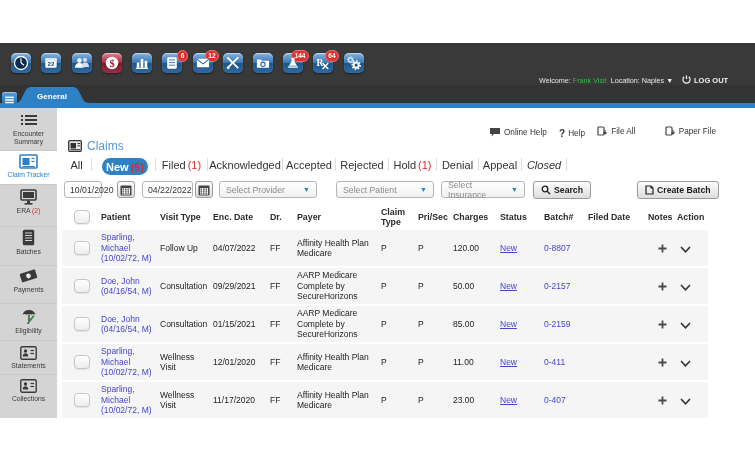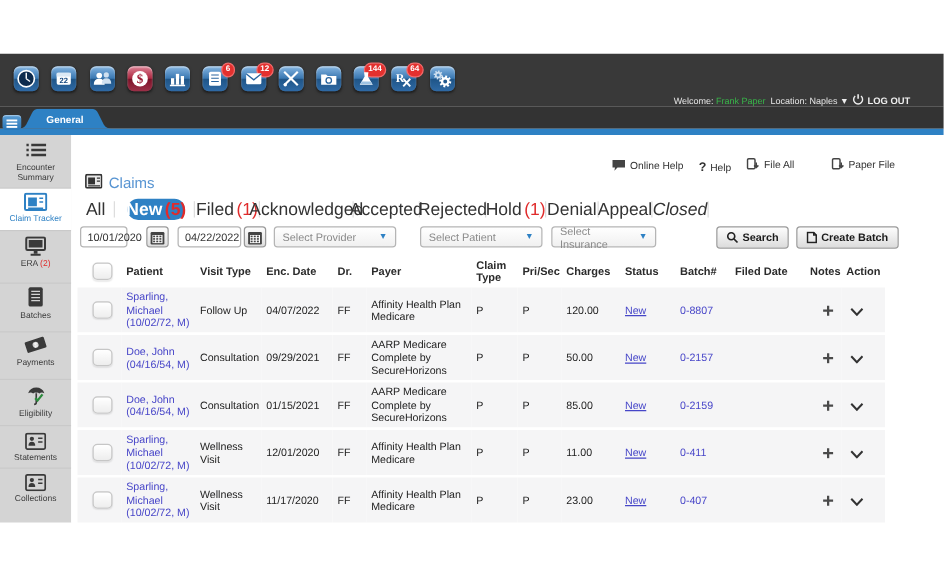--- a/index.html
+++ b/index.html
@@ -17,21 +17,21 @@
   border-radius:7px; padding:1.5px 2.5px; line-height:6.5px; min-width:11px; text-align:center; border:1px solid #f26b6b; }
 .welcome { position:absolute; left:539px; top:76px; font-size:7.2px; color:#e6e6e6; }
 .logout { position:absolute; left:682px; top:75px; font-size:7.5px; color:#eee; font-weight:bold; }
 .hamb { position:absolute; left:2px; top:92px; width:15px; height:12px; background:linear-gradient(180deg,#5b9dd4,#2a77b8); border-radius:3px; box-shadow:inset 0 1px 0 rgba(255,255,255,.4); }
 .sidebar { position:absolute; left:0; top:108px; width:57px; height:310px; background:#d4d4d4; }
 .sbitem { position:absolute; left:0; width:57px; text-align:center; font-size:6.8px; color:#3a3a3a; line-height:8px; }
 .content { position:absolute; left:57px; top:108px; width:698px; height:310px; background:#fff; }
 .toplinks { position:absolute; top:18px; left:432px; font-size:8.2px; color:#333; white-space:nowrap; }
 .toplinks .lk { margin-right:0; display:inline-flex; align-items:center; }
 .claims-title { position:absolute; left:30px; top:31px; font-size:12px; color:#5794d2; }
-.ftabs { position:absolute; left:5px; top:50px; font-size:14px; color:#333; height:18px; display:flex; align-items:center; }
+.ftabs { position:absolute; left:5px; top:50px; font-size:11px; color:#333; height:18px; display:flex; }
 .ftab { border-right:1px solid #ddd; height:13px; display:flex; align-items:center; justify-content:center; }
 .ftab .cnt { color:#e02b2b; margin-left:2px; }
 .ftab.active { background:#2e81c4; color:#fff; border-radius:9px; border-right:none; height:17px; font-weight:bold; }
 .frow { position:absolute; left:0px; top:73px; height:18px; font-size:8.7px; color:#555; }
 .frow > div { position:absolute; top:0; }
 .inp { border:1px solid #b5b5b5; border-radius:3px; height:17px; background:#fff; display:flex; align-items:center; padding-left:5px; color:#333; }
 .calbtn { width:18px; height:17px; border:1px solid #9a9a9a; border-radius:3px; background:linear-gradient(#fdfdfd,#dedede); display:flex; align-items:center; justify-content:center; }
 .seldd { border:1px solid #b5b5b5; border-radius:3px; height:17px; background:linear-gradient(#fff,#f0f0f0); display:flex; align-items:center; padding:0 6px; color:#8a8a8a; justify-content:space-between; }
 .btn { white-space:nowrap; border:1px solid #9a9a9a; border-radius:3px; height:18px; background:linear-gradient(#fdfdfd,#dcdcdc); display:inline-flex; align-items:center; padding:0 7px; color:#1a1a1a; font-weight:bold; font-size:8.7px; }
 table.grid { position:absolute; left:5px; top:95px; border-collapse:collapse; table-layout:fixed; width:646px; font-size:8.5px; color:#222; }
@@ -130,21 +130,21 @@
         <line x1="17.5" y1="11.5" x2="11" y2="18.5" stroke="#fff" stroke-width="1.7"></line>
       </svg>
     </div>
 <div class="ticon" style="left:344px;">
       <svg width="20" height="20" viewBox="0 0 23 23">
         <path fill="#cfe0f0" fill-rule="evenodd" d="M11.7 8.0 L11.4 9.5 L10.3 9.1 L9.7 10.1 L10.5 11.0 L9.2 11.8 L8.6 10.8 L7.6 11.0 L7.5 12.2 L6.0 11.9 L6.4 10.8 L5.4 10.2 L4.5 11.0 L3.7 9.7 L4.7 9.1 L4.5 8.1 L3.3 8.0 L3.6 6.5 L4.7 6.9 L5.3 5.9 L4.5 5.0 L5.8 4.2 L6.4 5.2 L7.4 5.0 L7.5 3.8 L9.0 4.1 L8.6 5.2 L9.6 5.8 L10.5 5.0 L11.3 6.3 L10.3 6.9 L10.5 7.9 Z M8.9 8.0 A1.4 1.4 0 1 0 6.1 8.0 A1.4 1.4 0 1 0 8.9 8.0 Z"></path>
         <path fill="#fff" fill-rule="evenodd" d="M19.6 14.0 L19.2 16.0 L17.7 15.5 L16.9 16.7 L18.0 18.0 L16.3 19.1 L15.5 17.7 L14.1 18.0 L14.0 19.6 L12.0 19.2 L12.5 17.7 L11.3 16.9 L10.0 18.0 L8.9 16.3 L10.3 15.5 L10.0 14.1 L8.4 14.0 L8.8 12.0 L10.3 12.5 L11.1 11.3 L10.0 10.0 L11.7 8.9 L12.5 10.3 L13.9 10.0 L14.0 8.4 L16.0 8.8 L15.5 10.3 L16.7 11.1 L18.0 10.0 L19.1 11.7 L17.7 12.5 L18.0 13.9 Z M15.8 14.0 A1.8 1.8 0 1 0 12.2 14.0 A1.8 1.8 0 1 0 15.8 14.0 Z"></path>
       </svg>
     </div>
 
-<div class="welcome">Welcome: <span style="color:#38b449">Frank Paper</span> &nbsp;Location: Naples <span style="font-size:7px;color:#eee;">▼</span></div>
+<div class="welcome">Welcome: <span style="color:#38b449">Frank Visit</span> &nbsp;Location: Naples <span style="font-size:7px;color:#eee;">▼</span></div>
 <div class="logout"><svg width="9" height="9" viewBox="0 0 10 10" style="vertical-align:-1px;margin-right:3px;">
         <path d="M5 0.5 L5 4.5" stroke="#eee" stroke-width="1.4"></path>
         <path d="M2.4 2 A4 4 0 1 0 7.6 2" fill="none" stroke="#eee" stroke-width="1.3"></path>
       </svg>LOG OUT</div>
 
 
 <div class="hamb"><svg width="15" height="12" viewBox="0 0 15 12">
         <rect x="3.2" y="2.6" width="8.6" height="1.5" fill="#fff"></rect>
         <rect x="3.2" y="5.2" width="8.6" height="1.5" fill="#fff"></rect>
         <rect x="3.2" y="7.8" width="8.6" height="1.5" fill="#fff"></rect>
@@ -291,21 +291,21 @@
               <rect x="7.5" y="6.5" width="1.6" height="1.3"></rect>
               <rect x="2.5" y="8.5" width="1.6" height="1.3"></rect>
               <rect x="5" y="8.5" width="1.6" height="1.3"></rect>
               <rect x="7.5" y="8.5" width="1.6" height="1.3"></rect>
             </g>
           </svg>
         </div>
     <div class="seldd" style="left:162px; width:98px;">Select Provider <span style="color:#2e81c4;font-size:7px;">▼</span></div>
     <div class="seldd" style="left:279px; width:98px;">Select Patient <span style="color:#2e81c4;font-size:7px;">▼</span></div>
     <div class="seldd" style="left:384px; width:84px;">Select Insurance <span style="color:#2e81c4;font-size:7px;">▼</span></div>
-    <div class="btn" style="left:516px; position:absolute;"><svg width="10" height="10" viewBox="0 0 10 10" style="margin-right:3px;">
+    <div class="btn" style="left:476px; position:absolute;"><svg width="10" height="10" viewBox="0 0 10 10" style="margin-right:3px;">
             <circle cx="4" cy="4" r="2.8" fill="none" stroke="#222" stroke-width="1.3"></circle>
             <line x1="6.2" y1="6.2" x2="9" y2="9" stroke="#222" stroke-width="1.4"></line>
           </svg>Search</div>
     <div class="btn" style="left:580px; position:absolute;"><svg width="9" height="10" viewBox="0 0 9 10" style="margin-right:3px;">
             <path d="M1 1 L6 1 L8 3 L8 9 L1 9 Z" fill="none" stroke="#222" stroke-width="1.2"></path>
             <path d="M6 1 L6 3 L8 3" fill="none" stroke="#222" stroke-width="1.2"></path>
           </svg>Create Batch</div>
   </div>
   <table class="grid">
     <colgroup>

